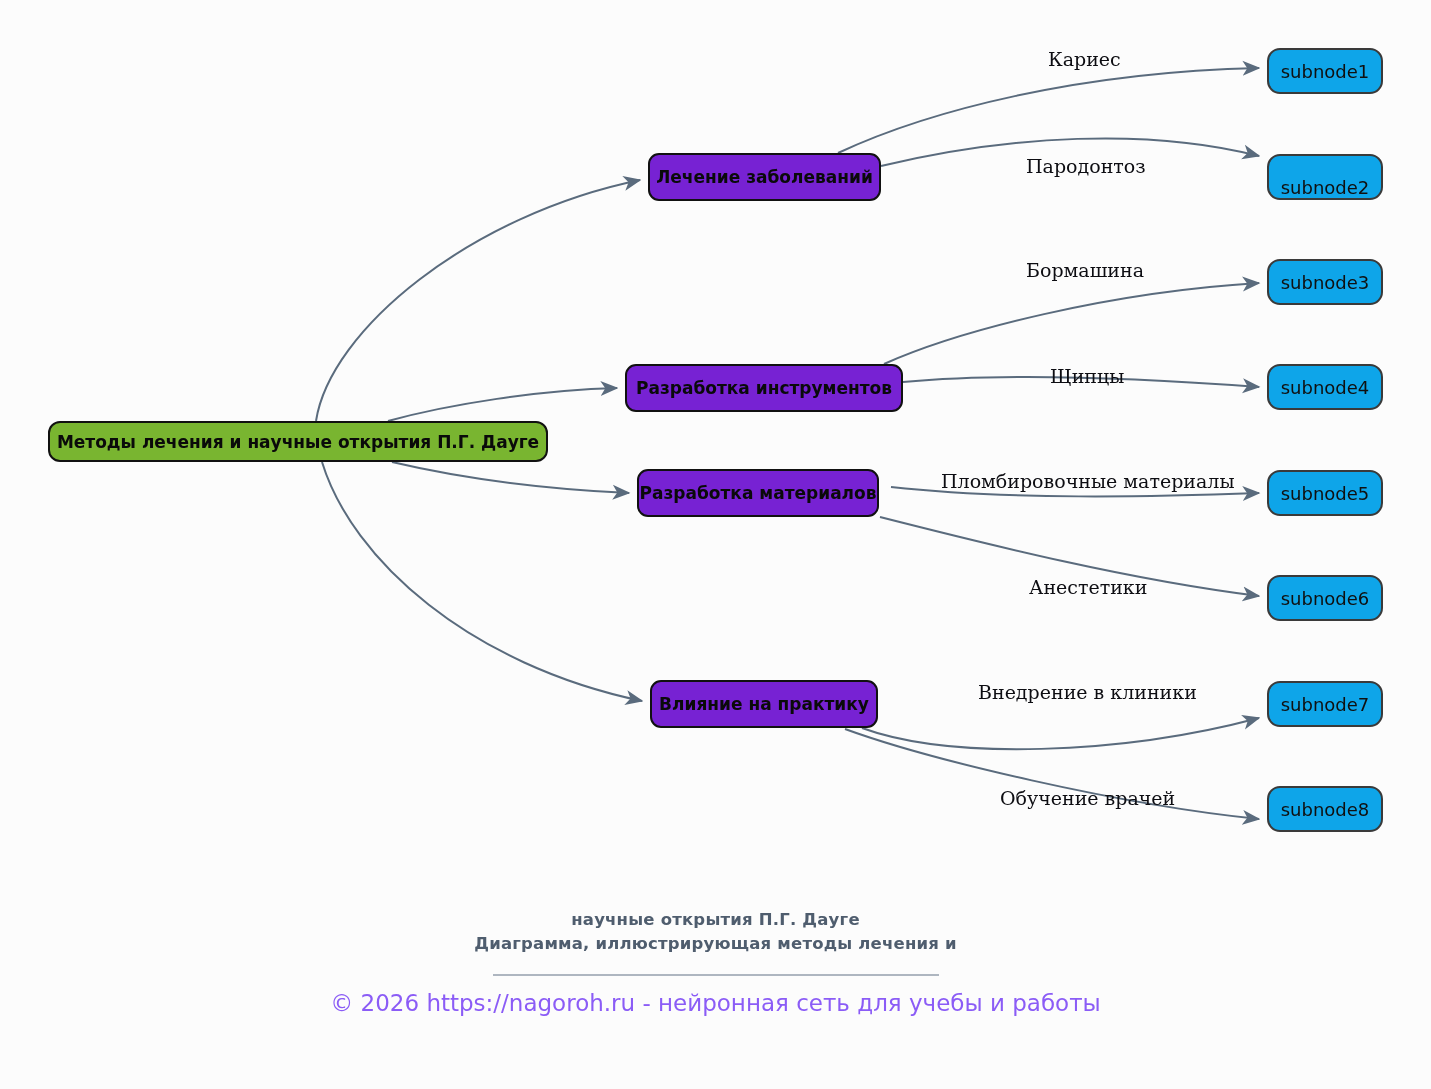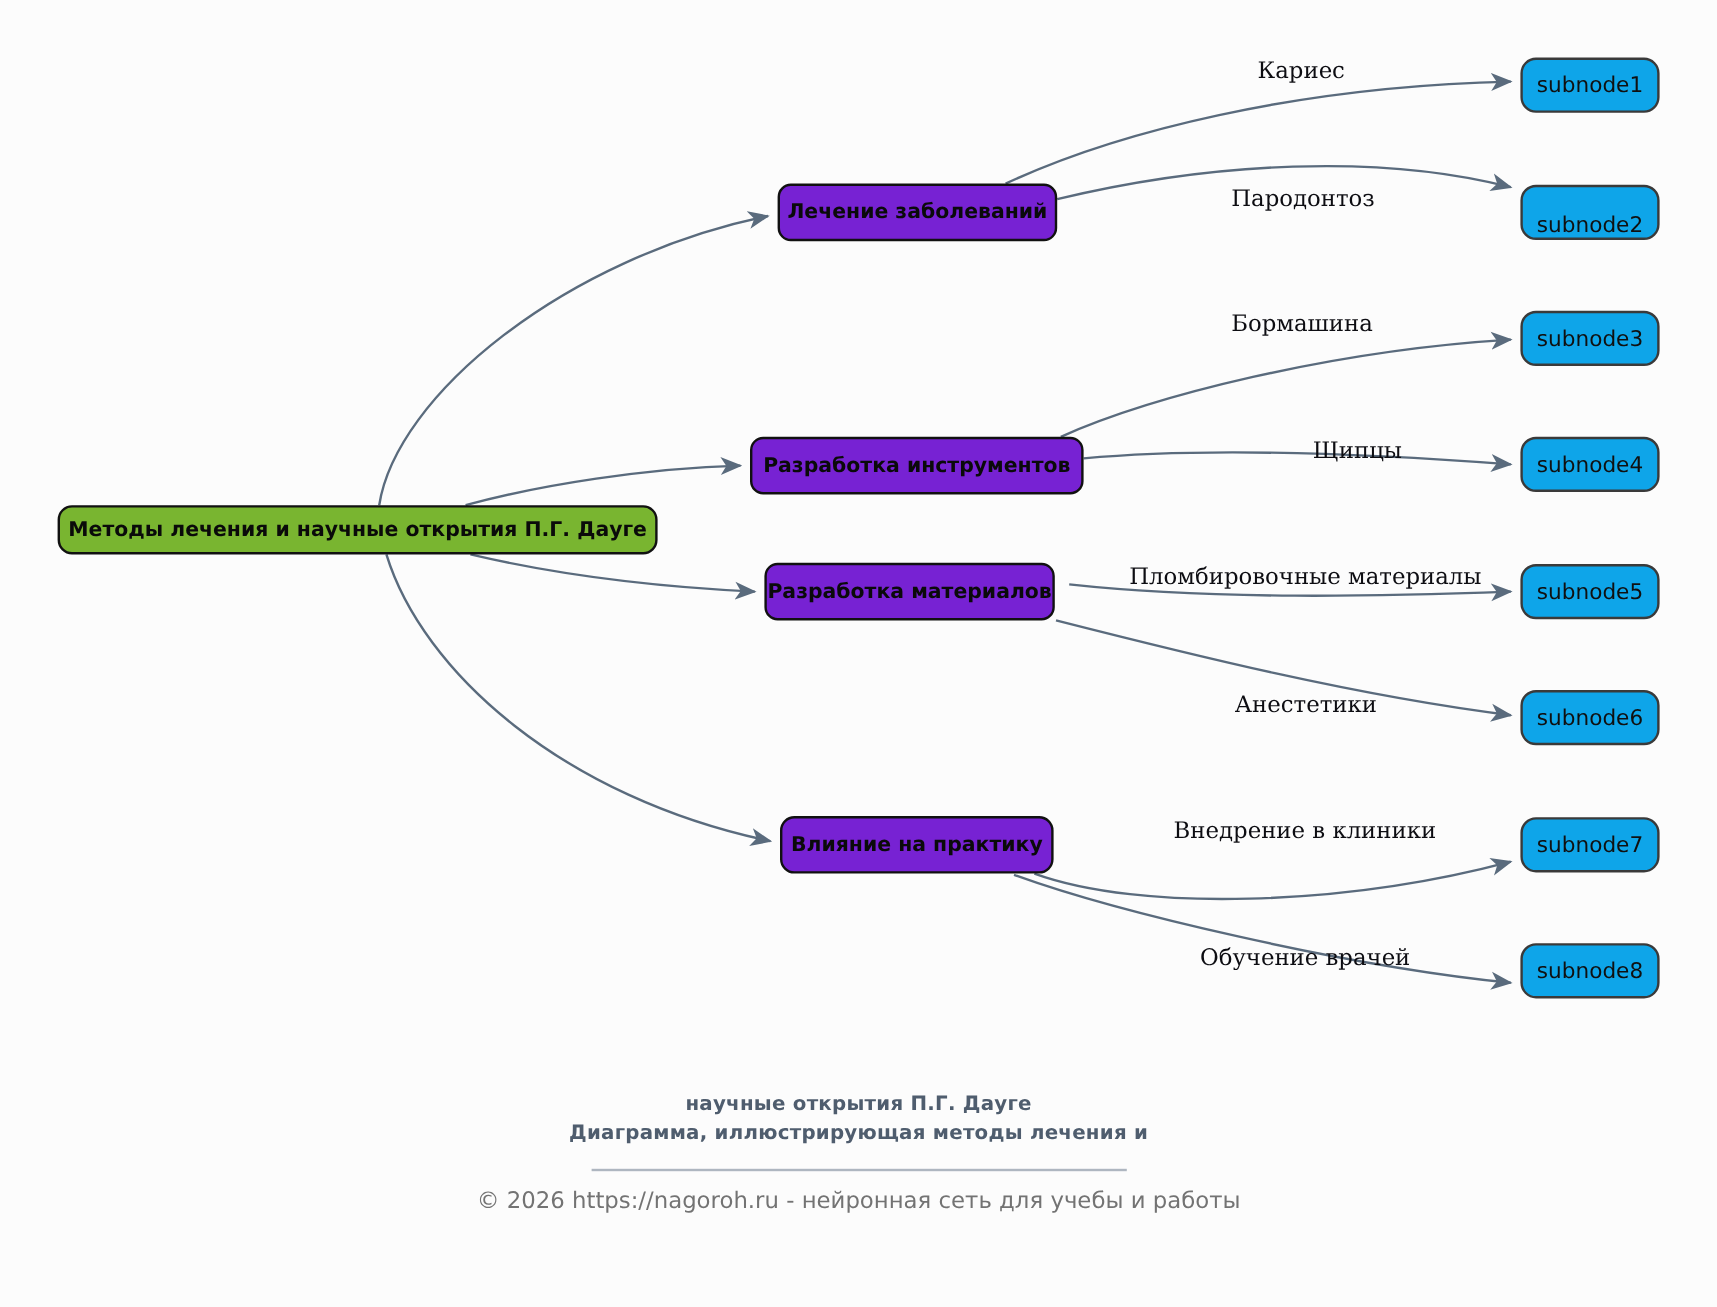--- a/index.html
+++ b/index.html
@@ -101,22 +101,22 @@
     margin: 18px auto 0 auto;
     border-top: 2px solid #aeb6c0;
   }
   .footer-text {
     position: absolute;
     left: 0;
     top: 990px;
     width: 1431px;
     text-align: center;
     font-family: "DejaVu Sans", sans-serif;
-    font-size: 19px;
-    color: #737373;
+    font-size: 23px;
+    color: #8b5cf6;
   }
 </style>
 </head>
 <body>
 
 <div id="diagram-canvas">
 
   <svg class="edge-layer" viewBox="0 0 1431 1089" width="1431" height="1089" xmlns="http://www.w3.org/2000/svg">
     <defs>
       <marker id="arrow" viewBox="0 0 12 10" refX="11" refY="5" markerWidth="9" markerHeight="8" orient="auto-start-reverse">
@@ -151,21 +151,21 @@
   </div>
 
   <div class="node node-branch" style="left:625px; top:364px; width:278px; height:48px;">
     <span>Разработка инструментов</span>
   </div>
 
   <div class="node node-branch" style="left:637px; top:469px; width:242px; height:48px;">
     <span>Разработка материалов</span>
   </div>
 
-  <div class="node node-branch" style="left:650px; top:680px; width:228px; height:48px;border-radius:12px;">
+  <div class="node node-branch" style="left:650px; top:680px; width:228px; height:48px;">
     <span>Влияние на практику</span>
   </div>
 
   <div class="node node-leaf" style="left:1267px; top:48px; width:116px; height:46px;">
     <span>subnode1</span>
   </div>
   <div class="node node-leaf" style="left:1267px; top:154px; width:116px; height:46px;align-items:flex-end;">
     <span>subnode2</span>
   </div>
   <div class="node node-leaf" style="left:1267px; top:259px; width:116px; height:46px;">
@@ -183,21 +183,21 @@
   <div class="node node-leaf" style="left:1267px; top:681px; width:116px; height:46px;">
     <span>subnode7</span>
   </div>
   <div class="node node-leaf" style="left:1267px; top:786px; width:116px; height:46px;">
     <span>subnode8</span>
   </div>
 
   <div class="edge-label" style="left:1048px; top:48px;">Кариес</div>
   <div class="edge-label" style="left:1026px; top:155px;">Пародонтоз</div>
   <div class="edge-label" style="left:1026px; top:259px;">Бормашина</div>
-  <div class="edge-label" style="left:1050px; top:365px;margin-left:44px;">Щипцы</div>
+  <div class="edge-label" style="left:1050px; top:365px;">Щипцы</div>
   <div class="edge-label" style="left:941px; top:470px;">Пломбировочные материалы</div>
   <div class="edge-label" style="left:1029px; top:576px;">Анестетики</div>
   <div class="edge-label" style="left:978px; top:681px;">Внедрение в клиники</div>
   <div class="edge-label" style="left:1000px; top:787px;">Обучение врачей</div>
 
   <div class="caption-block">
     <div class="caption-title">научные открытия П.Г. Дауге</div>
     <div class="caption-title">Диаграмма, иллюстрирующая методы лечения и</div>
     <div class="caption-rule"></div>
   </div>

